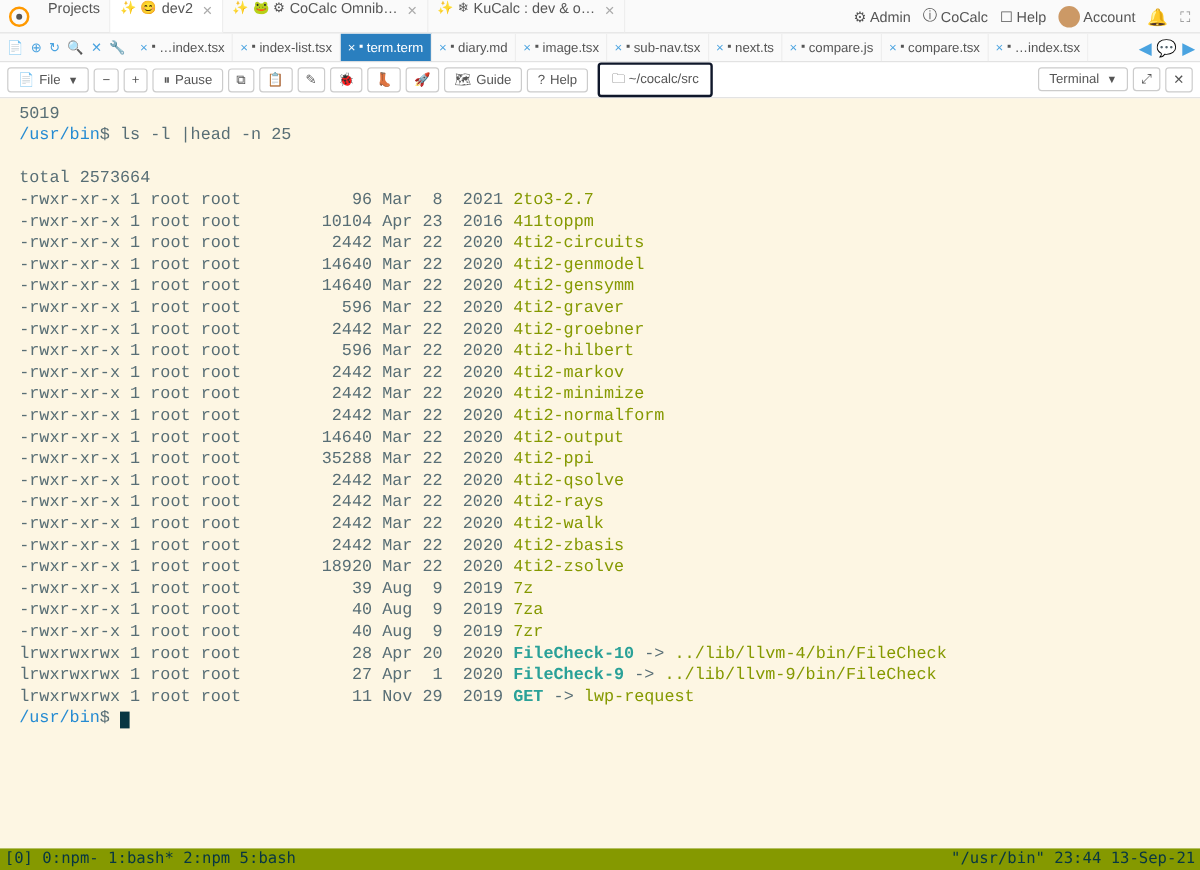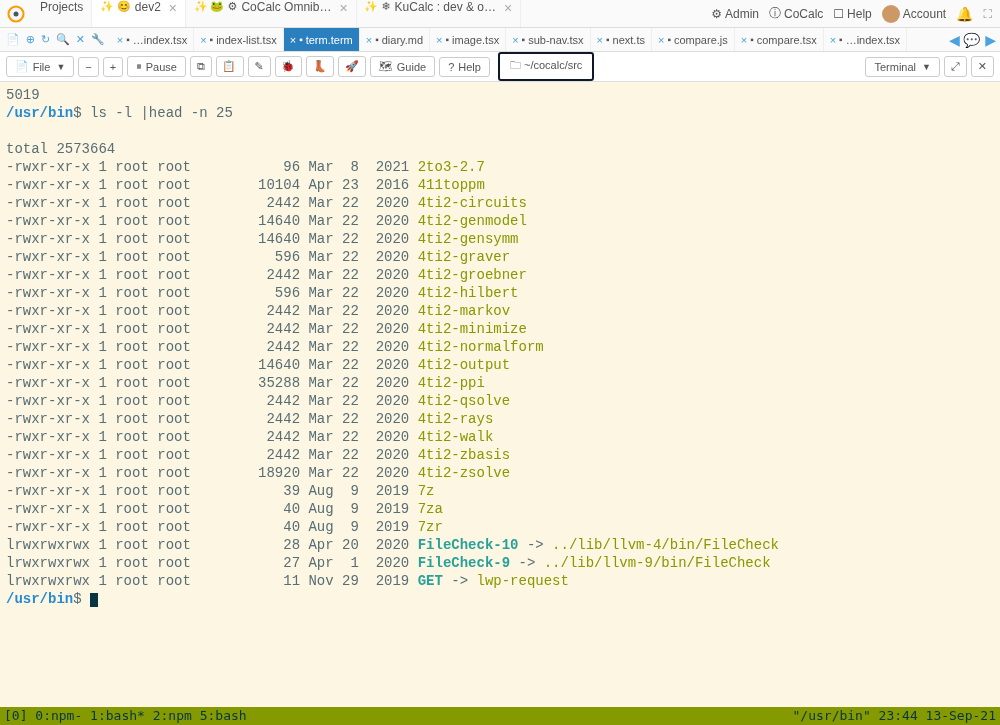--- a/index.html
+++ b/index.html
@@ -25,25 +25,25 @@
   .file-tab.active { background:#2a7fbf; color:#fff; }
   .file-tab.active .x { color:#fff; }
   .file-right { margin-left:auto; display:flex; gap:4px; padding:0 4px; }
   .file-right span { color:#4aa3e0; cursor:pointer; font-size:14px; }
   
   
   .toolbar { display:flex; align-items:center; height:30px; border-bottom:1px solid #ddd; background:#fff; gap:4px; padding:0 6px; }
   .tb-btn { display:flex; align-items:center; gap:4px; padding:3px 8px; border:1px solid #ccc; border-radius:3px; background:#fff; cursor:pointer; font-size:11px; color:#555; }
   .tb-btn.icon-only { padding:3px 6px; }
   .path-box { flex:0 0 auto; padding:3px 10px; border:2px solid #0f172a; border-radius:3px; background:#fff; font-size:11px; color:#555; margin-left:4px; }
-  .toolbar-right { margin-left:auto; display:flex; gap:4px; align-items:center; }
-  
-  
-  .terminal { background:#fdf6e3; color:#586e75; font-family: Menlo, Monaco, "Courier New", monospace; font-size:14px; line-height:18px; padding:4px 6px; height:calc(725px - 28px - 24px - 30px - 18px); overflow:hidden; white-space:pre; }
-  .terminal .blue { color:#268bd2; font-weight:700; }
+  .toolbar-right { margin-left:auto; display:flex; gap:4px; align-items:flex-start; }
+  
+  
+  .terminal { background:#fdf6e3; color:#586e75; font-family: Menlo, Monaco, "Courier New", monospace; font-size:14px; line-height:18px; padding:4px 16px; height:calc(725px - 28px - 24px - 30px - 18px); overflow:hidden; white-space:pre; }
+  .terminal .blue { color:#268bd2; font-weight:400; }
   .terminal .green { color:#859900; font-weight:500; }
   .terminal .cyan { color:#2aa198; font-weight:700; }
   .cursor-block { display:inline-block; width:8px; height:14px; background:#073642; vertical-align:text-bottom; }
   
   
   .tmux { height:18px; background:#859900; color:#073642; font-family:Menlo, Monaco, monospace; font-size:13px; line-height:18px; display:flex; padding:0 4px; }
   .tmux .right { margin-left:auto; }
   
   .chevron-down { font-size:9px; margin-left:2px; }
 </style>

